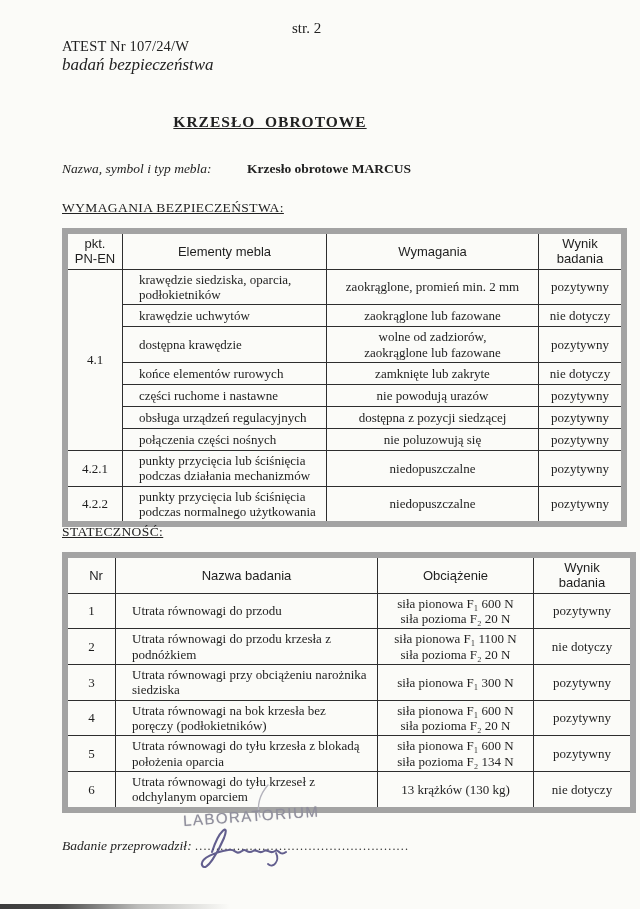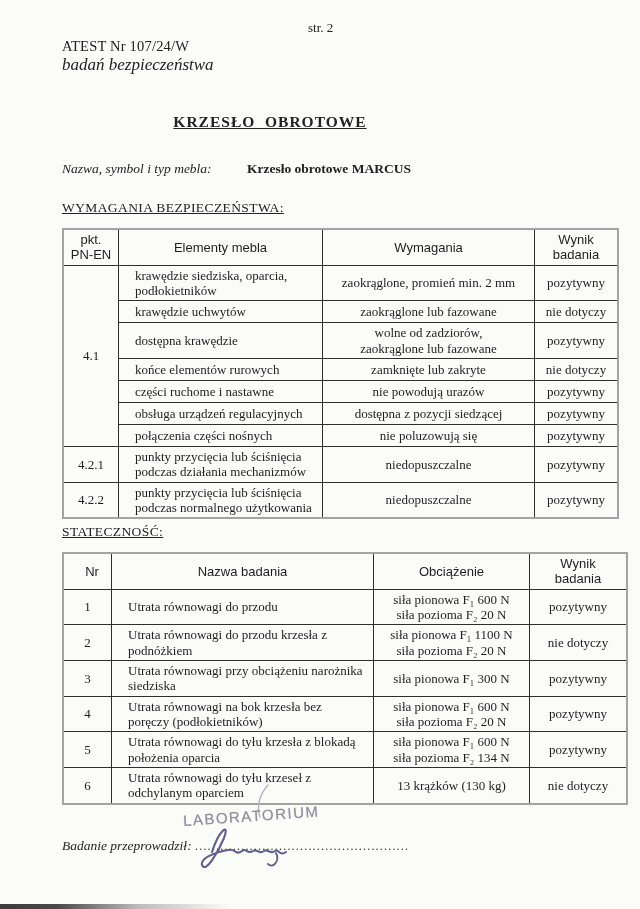--- a/index.html
+++ b/index.html
@@ -2,21 +2,21 @@
 <html><head>
 <meta charset="utf-8">
 <style>
   html,body{margin:0;padding:0;background:#e8e8e6;}
   .sheet{
     position:relative;width:640px;height:909px;margin:0 auto;
     background:#fbfbf8;overflow:hidden;color:#222;
     font-family:"Liberation Serif","DejaVu Serif",serif;
   }
   .abs{position:absolute;}
-  .page-num{top:20px;left:308px;font-size:13px;}
+  .page-num{top:20px;left:292px;font-size:15px;}
   .atest{top:38px;left:62px;font-size:14.5px;font-weight:normal;letter-spacing:.2px;}
   .atest-sub{top:55px;left:62px;font-size:17px;font-style:italic;}
   .doc-title{
     top:113px;left:0;width:540px;text-align:center;
     font-size:15.5px;font-weight:bold;letter-spacing:1px;
     text-decoration:underline;white-space:pre;
   }
   .product-line{top:161px;left:62px;font-size:13.5px;}
   .product-label{font-style:italic;}
   .product-value{font-weight:bold;margin-left:32px;}
@@ -27,21 +27,21 @@
   table{border-collapse:collapse;table-layout:fixed;background:transparent;}
   .t1{top:228px;left:62px;width:518px;}
   .t2{top:552px;left:62px;width:518px;}
   td,th{
     border:1.5px solid #2e2e2e;
     font-size:13px;line-height:1.18;
     vertical-align:middle;padding:2px 4px;
     font-weight:normal;color:#1e1e1e;
     overflow:hidden;
   }
-  table{border:2px solid #a3a3a3;}
+  table{border:6px solid #a3a3a3;}
   th{
     font-family:"Liberation Sans","DejaVu Sans",sans-serif;
     font-size:13px;text-align:center;white-space:pre-line;
   }
   .c{text-align:center;}
   .l{text-align:left;padding-left:16px;}
   .pre{white-space:pre-line;}
   .t1 .col-pkt{width:46px;}
   .t1 .col-el{width:195px;}
   .t1 .col-wym{width:203px;margin-left:7px;}

